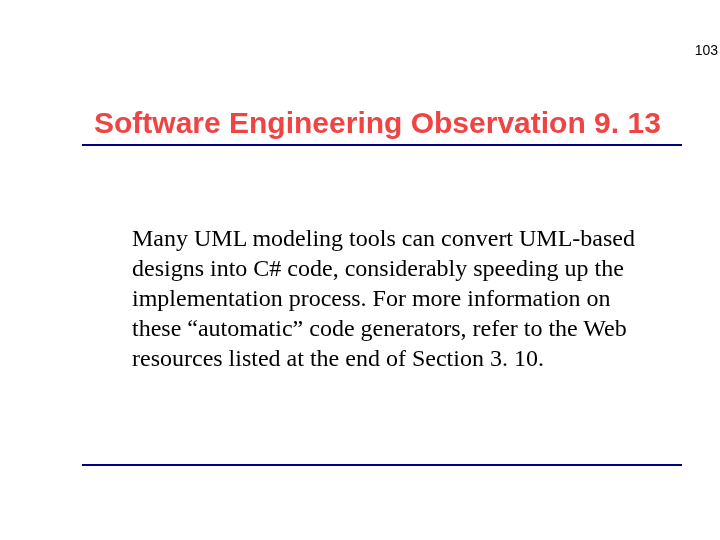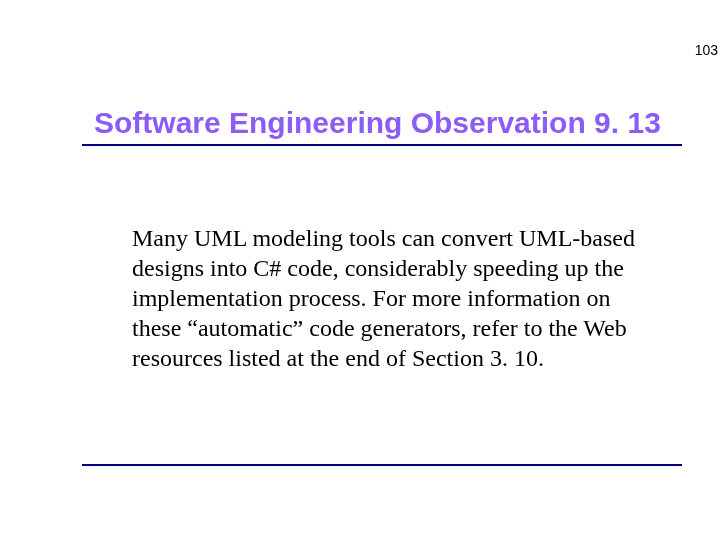--- a/index.html
+++ b/index.html
@@ -16,21 +16,21 @@
     right: 14px;
     font-size: 14px;
     color: #000;
   }
   .title {
     position: absolute;
     top: 70px;
     left: 58px;
     font-size: 30px;
     font-weight: bold;
-    color: #8b5cf6;
+    color: #ef4444;
     font-family: Arial, Helvetica, sans-serif;
   }
   .rule-top {
     position: absolute;
     top: 120px;
     left: 58px;
     width: 600px;
     height: 0;
     border-top: 2px solid #000080;
   }

